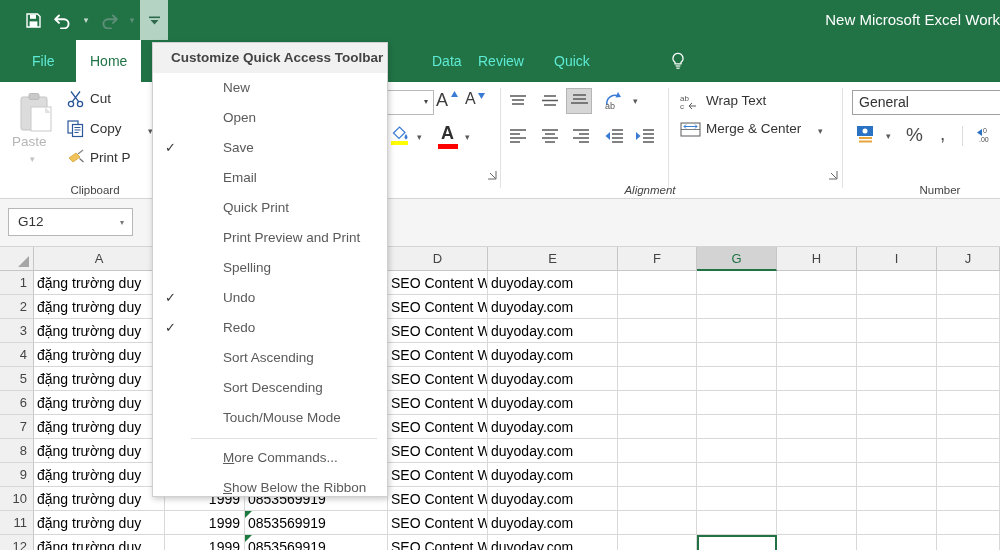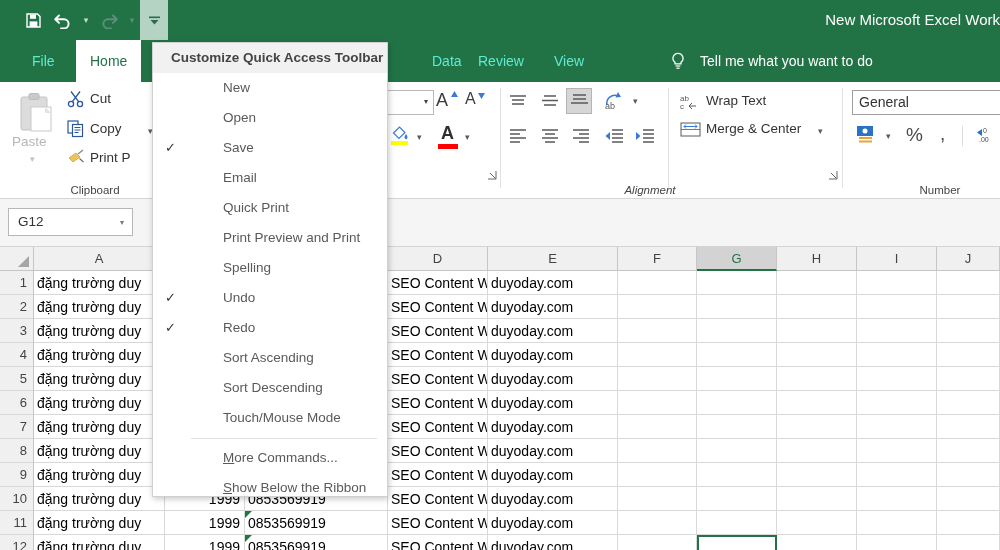--- a/index.html
+++ b/index.html
@@ -180,29 +180,28 @@
       </div>
     </div>
     <div class="win-title">New Microsoft Excel Work</div>
   </div>
 
   <div class="tabstrip">
     <div class="tab" style="left:18px;">File</div>
     <div class="tab active" style="left:76px;">Home</div>
     <div class="tab" style="left:418px;">Data</div>
     <div class="tab" style="left:464px;">Review</div>
-    <div class="tab" style="left:540px;">View</div>
+    <div class="tab" style="left:540px;">Quick</div>
     <div class="bulb" style="left:668px;">
       <svg width="20" height="20" viewBox="0 0 20 20">
         <path d="M10 2.3a5 5 0 0 0-3 9v1.6h6v-1.6a5 5 0 0 0-3-9z" fill="none" stroke="#fff" stroke-width="1.3"></path>
         <rect x="7.6" y="14.4" width="4.8" height="1.2" fill="#fff"></rect>
         <rect x="8.4" y="16.6" width="3.2" height="1.2" fill="#fff"></rect>
       </svg>
     </div>
-    <div class="tellme" style="left:700px;">Tell me what you want to do</div>
   </div>
 
   <div class="ribbon">
 
     <div>
       <svg style="position:absolute;left:16px;top:10px;" width="42" height="44" viewBox="0 0 42 44">
         <rect x="5" y="5" width="26" height="33" rx="2" fill="#dcdcdc" stroke="#c3c3c3"></rect>
         <rect x="13" y="1.5" width="10" height="6" rx="1.5" fill="#c9c9c9" stroke="#bbb"></rect>
         <rect x="15" y="15" width="20" height="24" fill="#fff" stroke="#c9c9c9"></rect>
         <path d="M29 15 L35 21 L29 21 Z" fill="#e2e2e2"></path>

